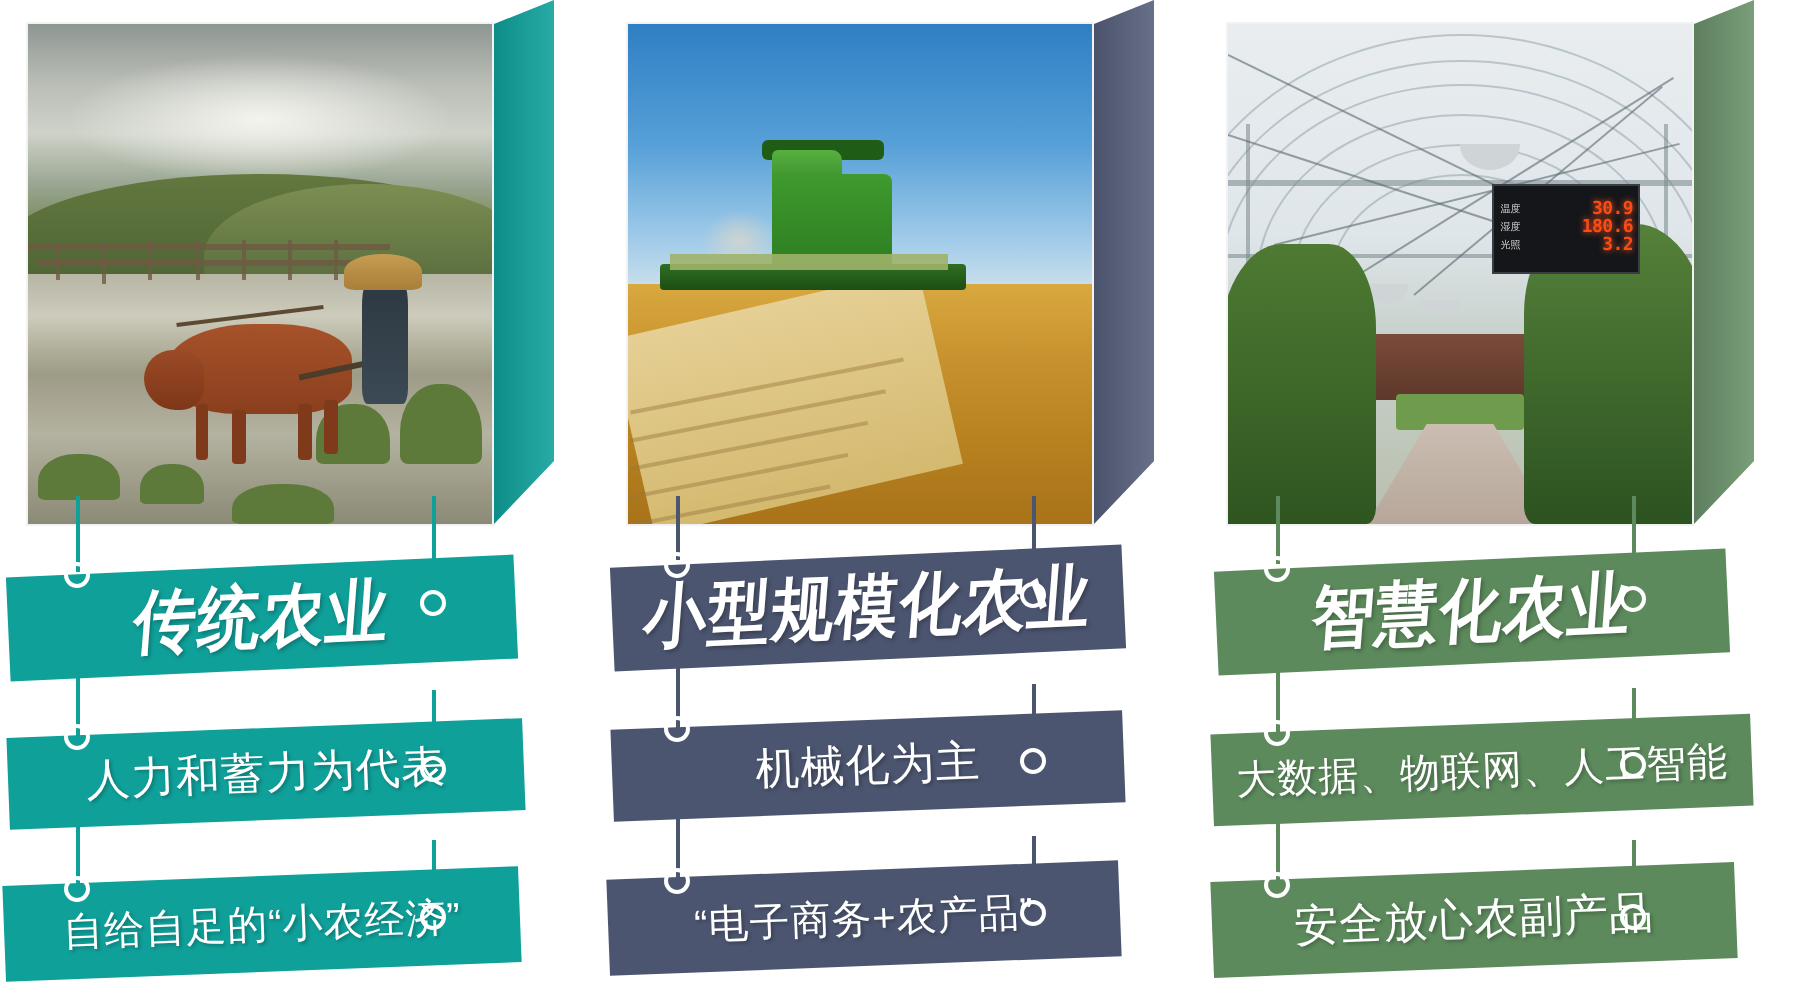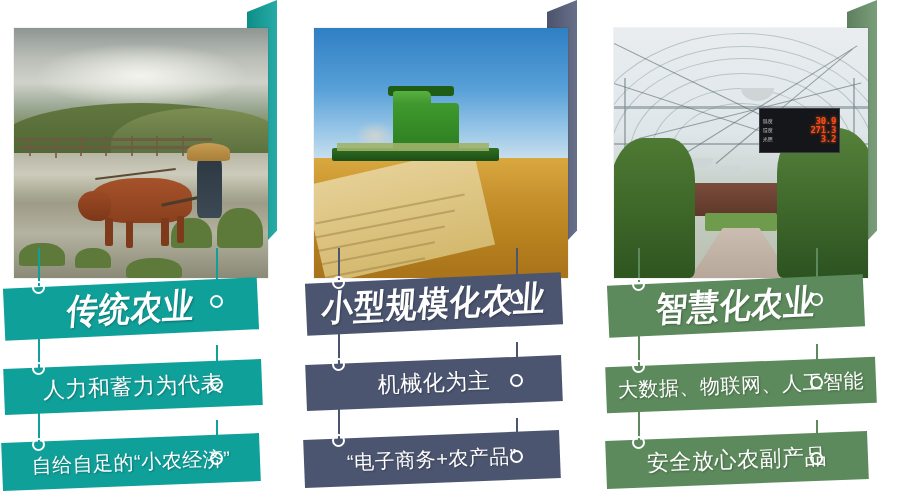--- a/index.html
+++ b/index.html
@@ -10,21 +10,21 @@
   #stage{position:relative;width:900px;height:500px;background:#fff;}
 
   
   .column{position:absolute;top:0;width:300px;height:500px;}
   #col-0{left:0;}
   #col-1{left:300px;}
   #col-2{left:600px;}
 
   
   .photo-wrap{position:absolute;left:14px;top:12px;width:233px;height:250px;}
-  .photo{position:absolute;left:0;top:16px;width:254px;height:250px;overflow:hidden;
+  .photo{position:absolute;left:0;top:0;width:232px;height:250px;overflow:hidden;
          background:#9a9a93;box-shadow:0 0 0 1px rgba(0,0,0,.05);text-align:center;}
   .slab{position:absolute;left:233px;top:-12px;width:30px;height:262px;
         clip-path:polygon(0 12px,100% 0,100% 88%,0 100%);}
   .slab-shade{position:absolute;left:233px;top:-12px;width:30px;height:262px;
         clip-path:polygon(0 12px,100% 0,100% 88%,0 100%);
         background:linear-gradient(90deg,rgba(0,0,0,.13),rgba(255,255,255,.10));}
 
   
   .conn{position:absolute;width:2px;}
   .ring{position:absolute;width:13px;height:13px;border-radius:50%;
@@ -268,21 +268,21 @@
         <div class="p3-plant-l"></div>
         <div class="p3-plant-r"></div>
 
         <div class="p3-panel">
           <div class="p3-row">
             <span class="p3-lab">温度</span>
             <span class="p3-val">30.9</span>
           </div>
           <div class="p3-row">
             <span class="p3-lab">湿度</span>
-            <span class="p3-val">271.3</span>
+            <span class="p3-val">180.6</span>
           </div>
           <div class="p3-row">
             <span class="p3-lab">光照</span>
             <span class="p3-val">3.2</span>
           </div>
         </div>
       </div>
     </div>
 
     <div class="conn" style="left:38px;top:248px;height:34px;background:#5C8A5C"></div>

